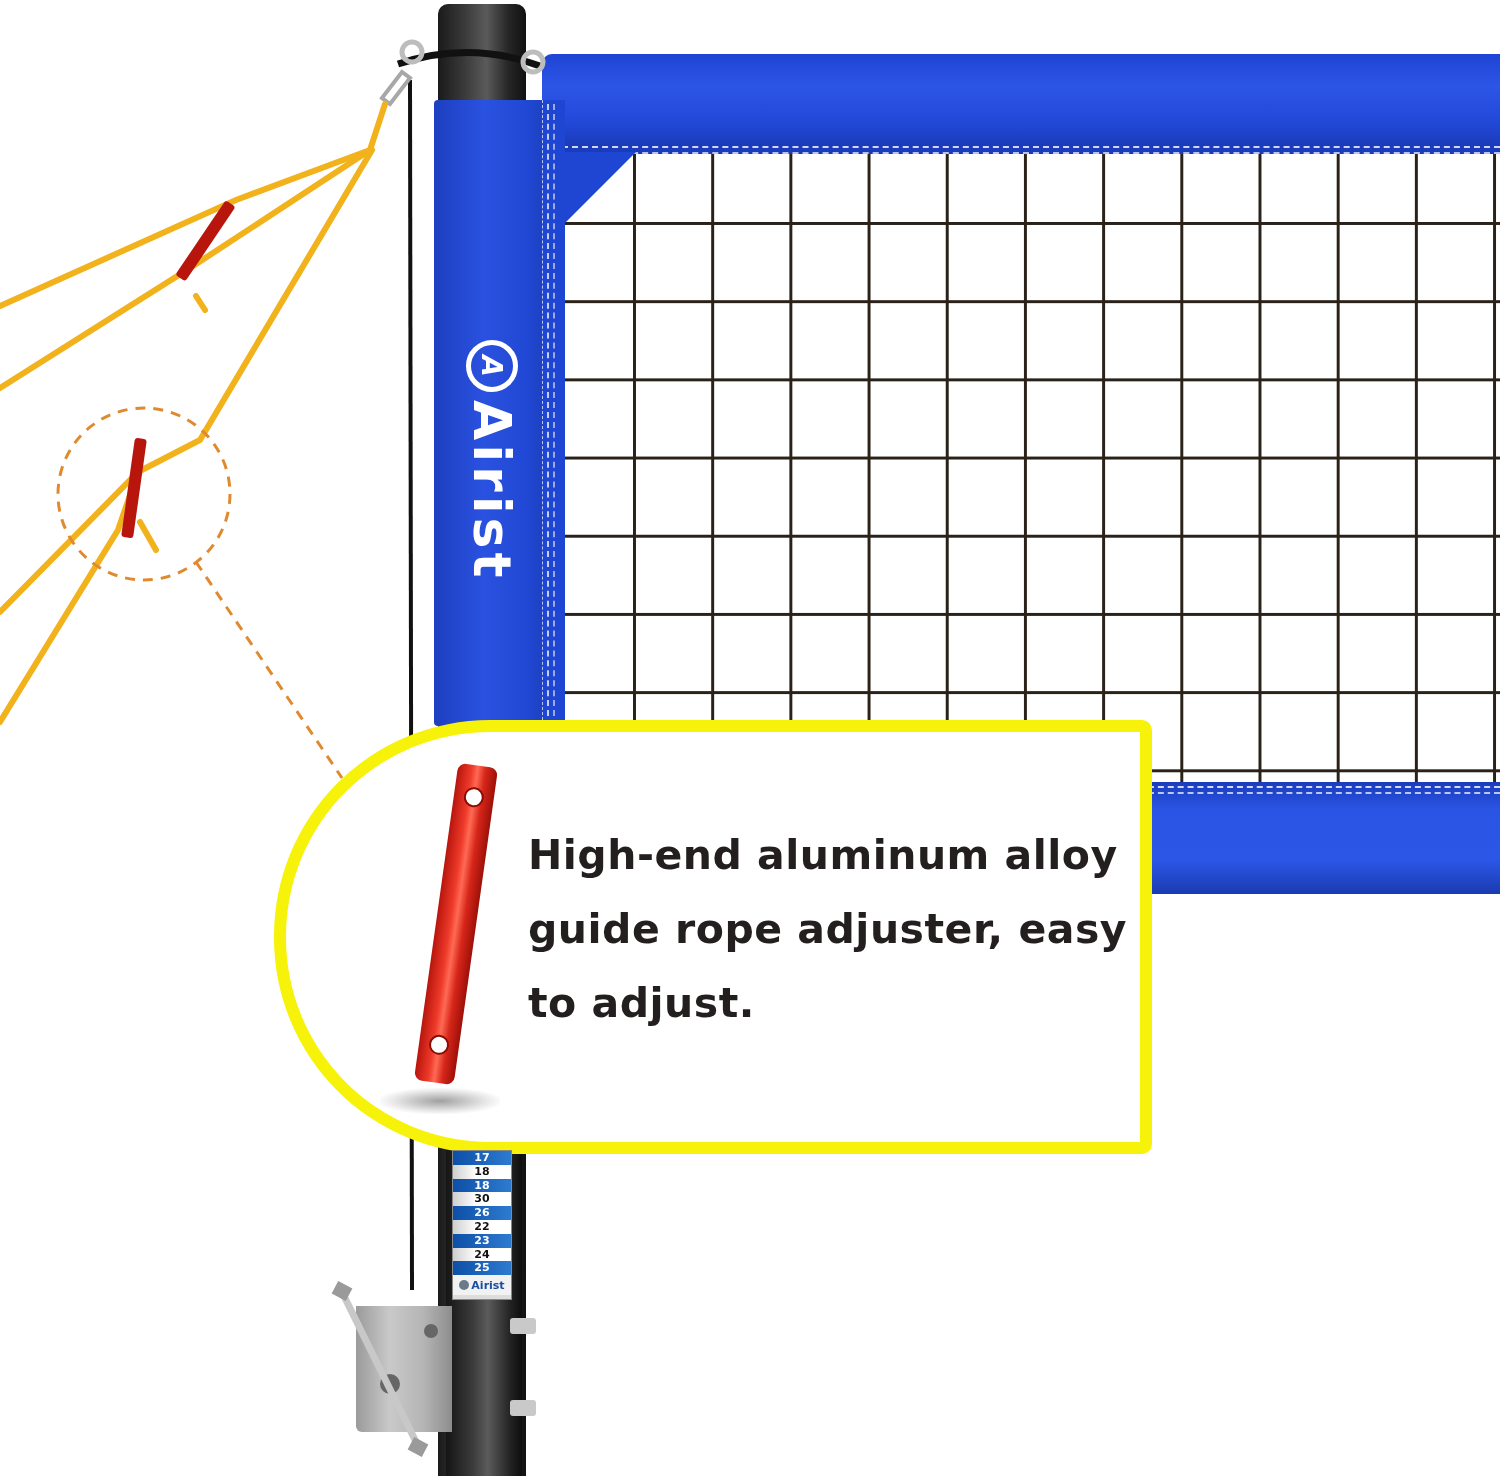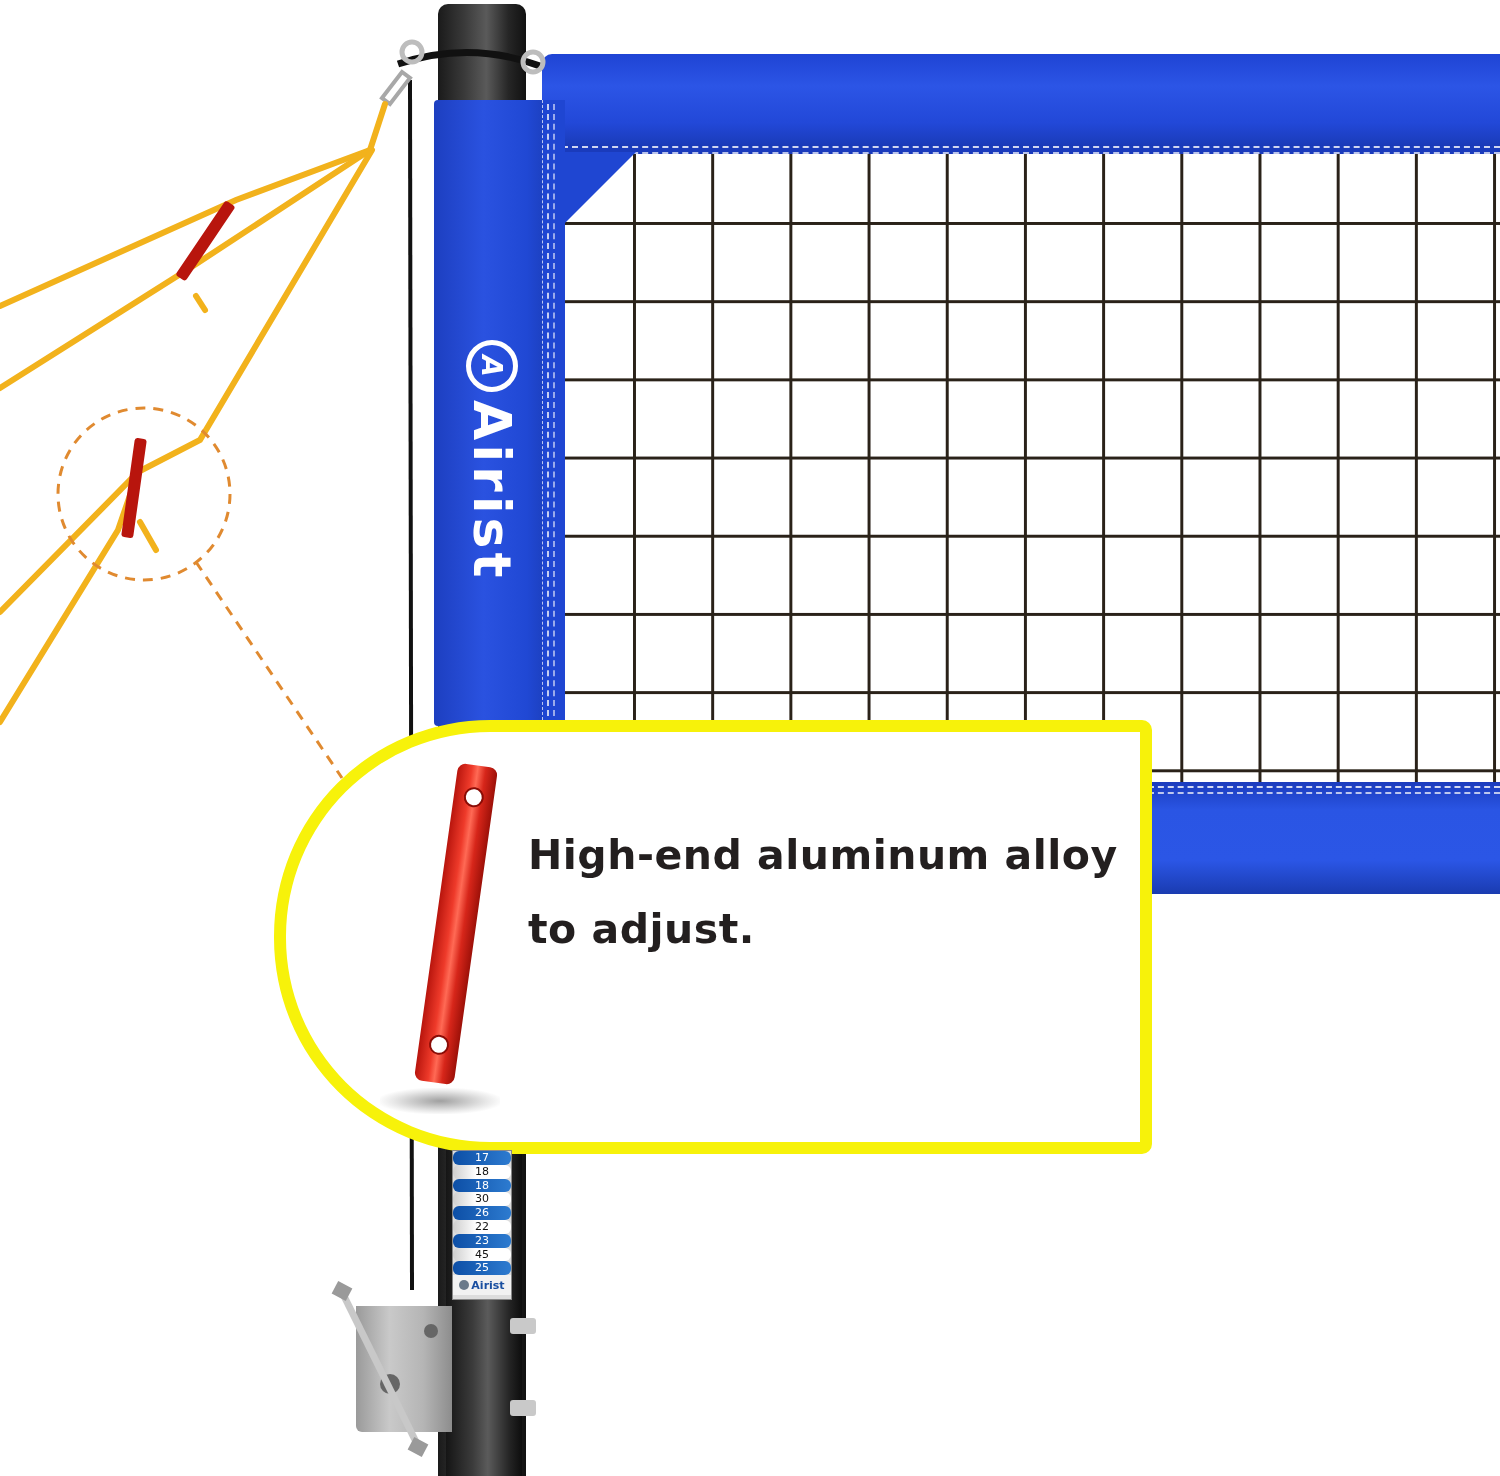--- a/index.html
+++ b/index.html
@@ -93,21 +93,21 @@
 
   
   #ropes { position: absolute; left: 0; top: 0; }
 
   
   .scale {
     position: absolute; left: 452px; top: 1150px; width: 58px; height: 148px;
     background: #ddd; border: 1px solid #888;
   }
   .scale-row {
-    height: 13.8px; font-size: 11px; font-weight: normal; text-align: center; line-height: 13.8px; border-radius: 6px;
+    height: 13.8px; font-size: 11px; font-weight: bold; text-align: center; line-height: 13.8px;
   }
   .scale-row.blue { background: linear-gradient(90deg, #0d4fa6, #2d7bd0); color: #fff; }
   .scale-row.white { background: linear-gradient(90deg, #cfcfcf, #fff 40%); color: #111; }
   .scale-brand {
     height: 20px; background: #f2f2f2; color: #1a4fa0; font-size: 11px; font-weight: bold;
     display: flex; align-items: center; justify-content: center; gap: 2px;
   }
   .mini-logo { width: 10px; height: 10px; border-radius: 50%; background: #6b7a8a; display: inline-block; }
 
   
@@ -197,32 +197,33 @@
   </svg>
 
   <div class="callout"></div>
   <div class="adjuster">
     <div class="adjuster-hole" style="top:22px"></div>
     <div class="adjuster-hole" style="top:272px"></div>
   </div>
   <div class="adjuster-shadow"></div>
   <div class="callout-text">
     <div>High-end aluminum alloy</div>
+    <div>guide rope adjuster, easy</div>
     <div>to adjust.</div>
   </div>
 
   <div class="scale">
     <div class="scale-row blue">17</div>
     <div class="scale-row white">18</div>
     <div class="scale-row blue">18</div>
     <div class="scale-row white">30</div>
     <div class="scale-row blue">26</div>
     <div class="scale-row white">22</div>
     <div class="scale-row blue">23</div>
-    <div class="scale-row white">45</div>
+    <div class="scale-row white">24</div>
     <div class="scale-row blue">25</div>
     <div class="scale-brand">
       <span class="mini-logo"></span>
       <span>Airist</span>
     </div>
   </div>
 
   <div class="bracket">
     <div class="bracket-hole" style="left:68px; top:18px"></div>
     <div class="bracket-hole" style="left:24px; top:68px; width:20px; height:20px"></div>

